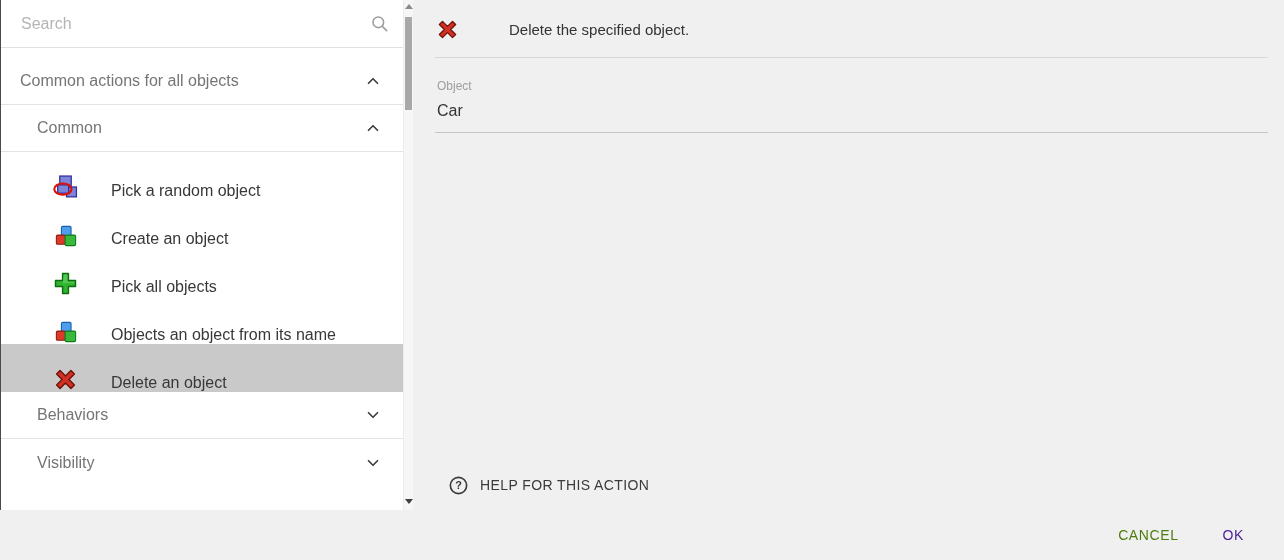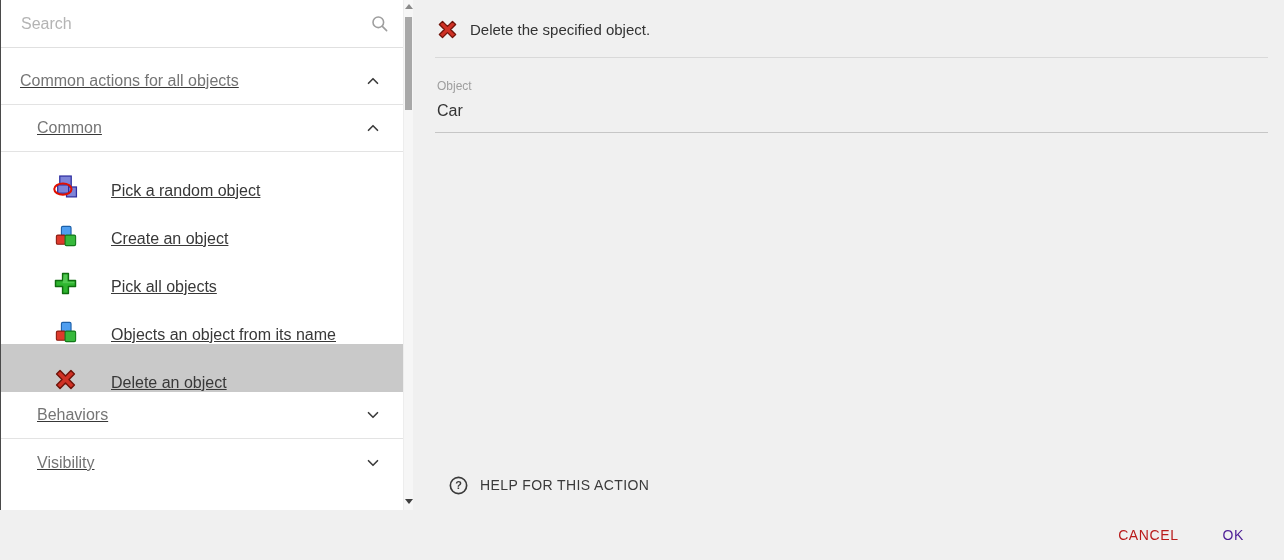--- a/index.html
+++ b/index.html
@@ -27,21 +27,21 @@
     border-bottom: 1px solid #e0e0e0;
   }
   .search-row input {
     flex: 1; border: none; outline: none;
     font-family: "Liberation Sans", sans-serif;
     font-size: 16px; color: #3c3c3c; background: transparent;
   }
   .search-row input::placeholder { color: #b4b4b4; opacity: 1; }
   .icon-svg { display: block; }
 
-  .list { padding-top: 10px; width: 403px; text-decoration: underline; }
+  .list { padding-top: 10px; width: 403px; }
 
   .category {
     height: 47px; display: flex; align-items: center;
     position: relative;
     font-size: 16px; color: #757575;
     border-bottom: 1px solid #e3e3e3;
     cursor: pointer;
   }
   .category.level0 { padding-left: 19px; }
   .category.level1 { padding-left: 36px; }
@@ -80,20 +80,21 @@
 
   
   .main {
     position: absolute; left: 413px; top: 0;
     width: 871px; height: 510px;
     background: #f0f0f0;
   }
   .main-header {
     display: flex; align-items: center;
     padding: 19px 0 0 24px;
+    gap: 39px;
   }
   .main-header .title {
     margin-left: 12px;
     font-size: 15px; color: #333333;
   }
   .main-divider {
     height: 1px; background: #d9d9d9;
     margin: 17px 16px 0 22px;
   }
   .field { padding: 21px 16px 0 24px; cursor: text; }
@@ -119,21 +120,21 @@
     background: #f0f0f0;
     display: flex; align-items: center; justify-content: flex-end;
     padding-right: 24px; gap: 12px;
   }
   .btn {
     border: none; background: transparent;
     font-family: "Liberation Sans", sans-serif;
     font-size: 14px; font-weight: 500; letter-spacing: 0.6px;
     padding: 10px 16px; cursor: pointer; border-radius: 2px;
   }
-  .btn-cancel { color: #b91c1c; }
+  .btn-cancel { color: #4d7c0f; }
   .btn-ok { color: #4c1d95; text-align: center; }
 </style>
 </head>
 <body>
 
 <div class="sidebar">
 
   <div class="search-row">
     <input type="text" placeholder="Search" style="">
     <span>

